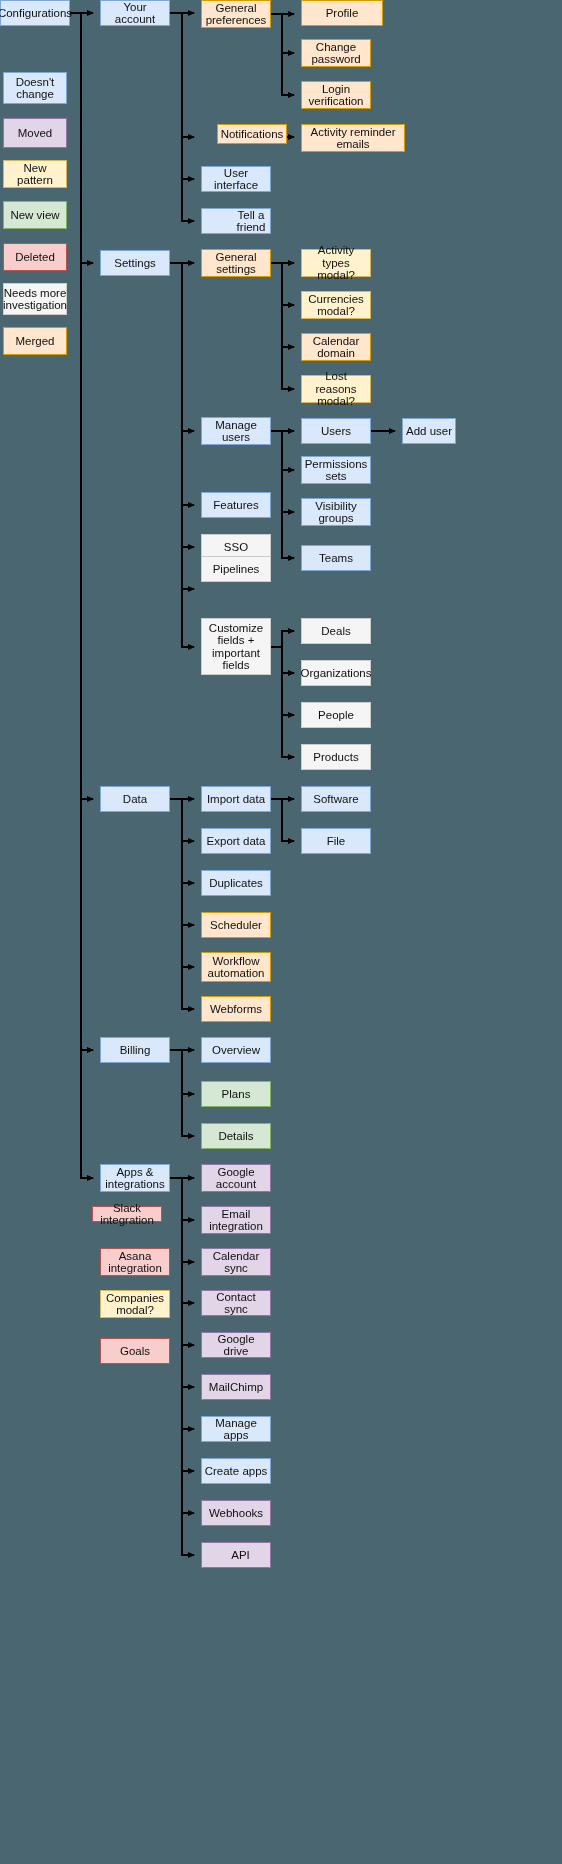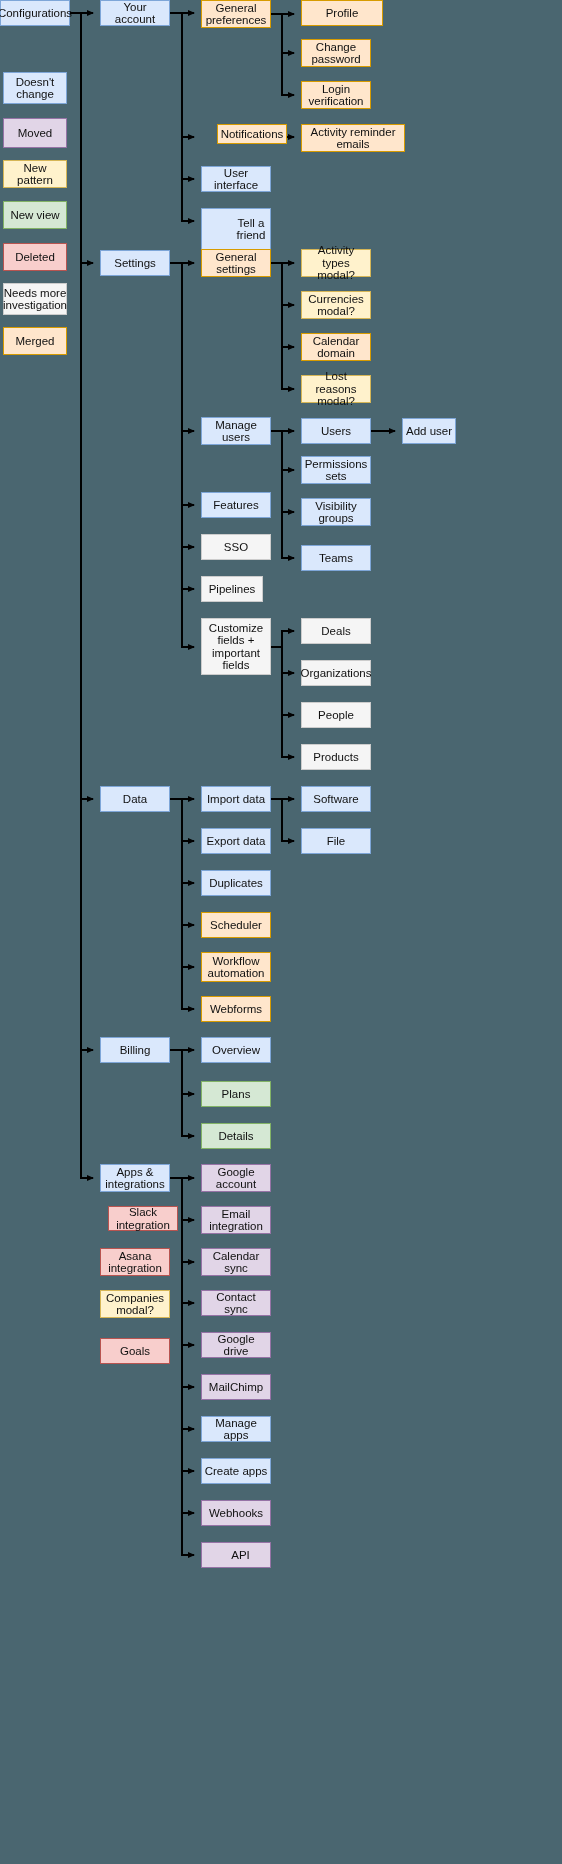--- a/index.html
+++ b/index.html
@@ -142,21 +142,21 @@
     </div>
     <div class="node t-orange" style="left: 217px; top: 124px; width: 70px; height: 20px;">
       <span>Notifications</span>
     </div>
     <div class="node t-orange" style="left: 301px; top: 124px; width: 104px; height: 28px;">
       <span>Activity reminder emails</span>
     </div>
     <div class="node t-blue" style="left: 201px; top: 166px; width: 70px; height: 26px;">
       <span>User interface</span>
     </div>
-    <div class="node t-blue" style="left: 201px; top: 208px; width: 70px; height: 42px; padding-left: 32px;">
+    <div class="node t-blue" style="left: 201px; top: 208px; width: 70px; height: 26px; padding-left: 32px;">
       <span>Tell a friend</span>
     </div>
     <div class="node t-blue" style="left: 100px; top: 250px; width: 70px; height: 26px;">
       <span>Settings</span>
     </div>
     <div class="node t-orange" style="left: 201px; top: 249px; width: 70px; height: 28px;">
       <span>General settings</span>
     </div>
     <div class="node t-yellow" style="left: 301px; top: 249px; width: 70px; height: 28px;">
       <span>Activity types modal?</span>
@@ -187,21 +187,21 @@
     </div>
     <div class="node t-blue" style="left: 301px; top: 498px; width: 70px; height: 28px;">
       <span>Visibility groups</span>
     </div>
     <div class="node t-white" style="left: 201px; top: 534px; width: 70px; height: 26px;">
       <span>SSO</span>
     </div>
     <div class="node t-blue" style="left: 301px; top: 545px; width: 70px; height: 26px;">
       <span>Teams</span>
     </div>
-    <div class="node t-white" style="left: 201px; top: 576px; width: 62px; height: 26px; text-align: center;">
+    <div class="node t-white" style="left: 201px; top: 556px; width: 70px; height: 26px; text-align: center;">
       <span>Pipelines</span>
     </div>
     <div class="node t-white" style="left: 201px; top: 618px; width: 70px; height: 57px;">
       <span>Customize fields + important fields</span>
     </div>
     <div class="node t-white" style="left: 301px; top: 618px; width: 70px; height: 26px;">
       <span>Deals</span>
     </div>
     <div class="node t-white" style="left: 301px; top: 660px; width: 70px; height: 26px;">
       <span>Organizations</span>
@@ -250,21 +250,21 @@
     </div>
     <div class="node t-green" style="left: 201px; top: 1123px; width: 70px; height: 26px;">
       <span>Details</span>
     </div>
     <div class="node t-blue" style="left: 100px; top: 1164px; width: 70px; height: 28px;">
       <span>Apps &amp; integrations</span>
     </div>
     <div class="node t-purple" style="left: 201px; top: 1164px; width: 70px; height: 28px;">
       <span>Google account</span>
     </div>
-    <div class="node t-red" style="left: 108px; top: 1206px; width: 70px; height: 25px;">
+    <div class="node t-red" style="left: 92px; top: 1206px; width: 70px; height: 16px;">
       <span>Slack integration</span>
     </div>
     <div class="node t-purple" style="left: 201px; top: 1206px; width: 70px; height: 28px;">
       <span>Email integration</span>
     </div>
     <div class="node t-red" style="left: 100px; top: 1248px; width: 70px; height: 28px;">
       <span>Asana integration</span>
     </div>
     <div class="node t-purple" style="left: 201px; top: 1248px; width: 70px; height: 28px;">
       <span>Calendar sync</span>

